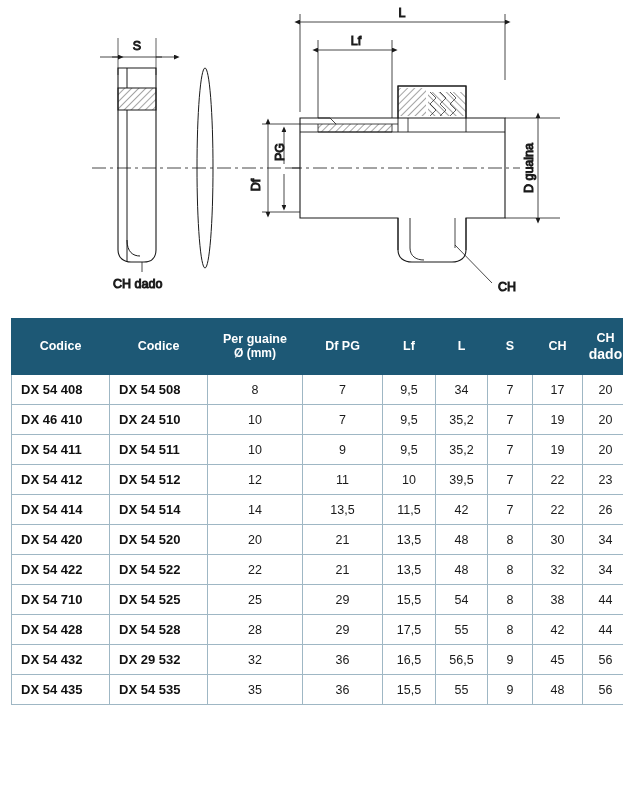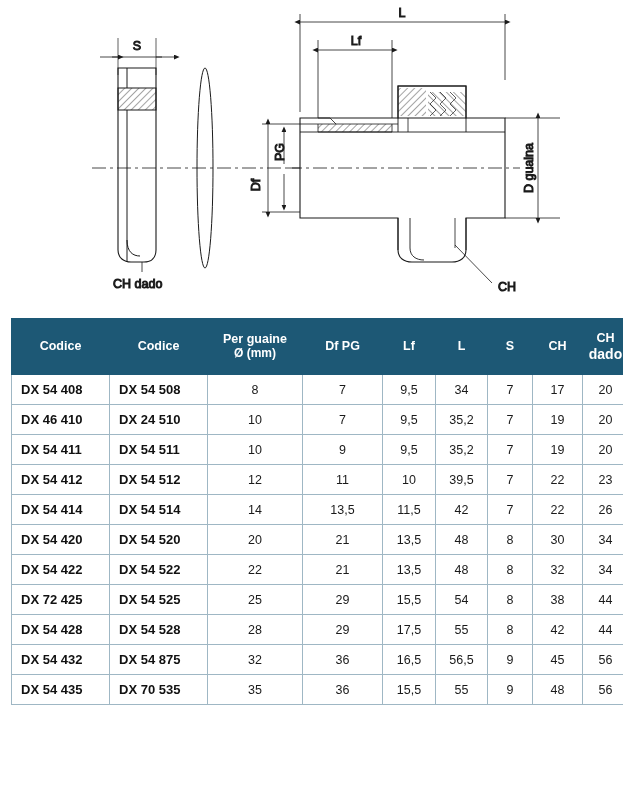--- a/index.html
+++ b/index.html
@@ -334,21 +334,21 @@
           <td class="code">DX 54 522</td>
           <td>22</td>
           <td>21</td>
           <td>13,5</td>
           <td>48</td>
           <td>8</td>
           <td>32</td>
           <td>34</td>
         </tr>
         <tr>
-          <td class="code">DX 72 425</td>
+          <td class="code">DX 54 710</td>
           <td class="code">DX 54 525</td>
           <td>25</td>
           <td>29</td>
           <td>15,5</td>
           <td>54</td>
           <td>8</td>
           <td>38</td>
           <td>44</td>
         </tr>
         <tr>
@@ -357,32 +357,32 @@
           <td>28</td>
           <td>29</td>
           <td>17,5</td>
           <td>55</td>
           <td>8</td>
           <td>42</td>
           <td>44</td>
         </tr>
         <tr>
           <td class="code">DX 54 432</td>
-          <td class="code">DX 54 875</td>
+          <td class="code">DX 29 532</td>
           <td>32</td>
           <td>36</td>
           <td>16,5</td>
           <td>56,5</td>
           <td>9</td>
           <td>45</td>
           <td>56</td>
         </tr>
         <tr>
           <td class="code">DX 54 435</td>
-          <td class="code">DX 70 535</td>
+          <td class="code">DX 54 535</td>
           <td>35</td>
           <td>36</td>
           <td>15,5</td>
           <td>55</td>
           <td>9</td>
           <td>48</td>
           <td>56</td>
         </tr>
       </tbody>
     </table>

